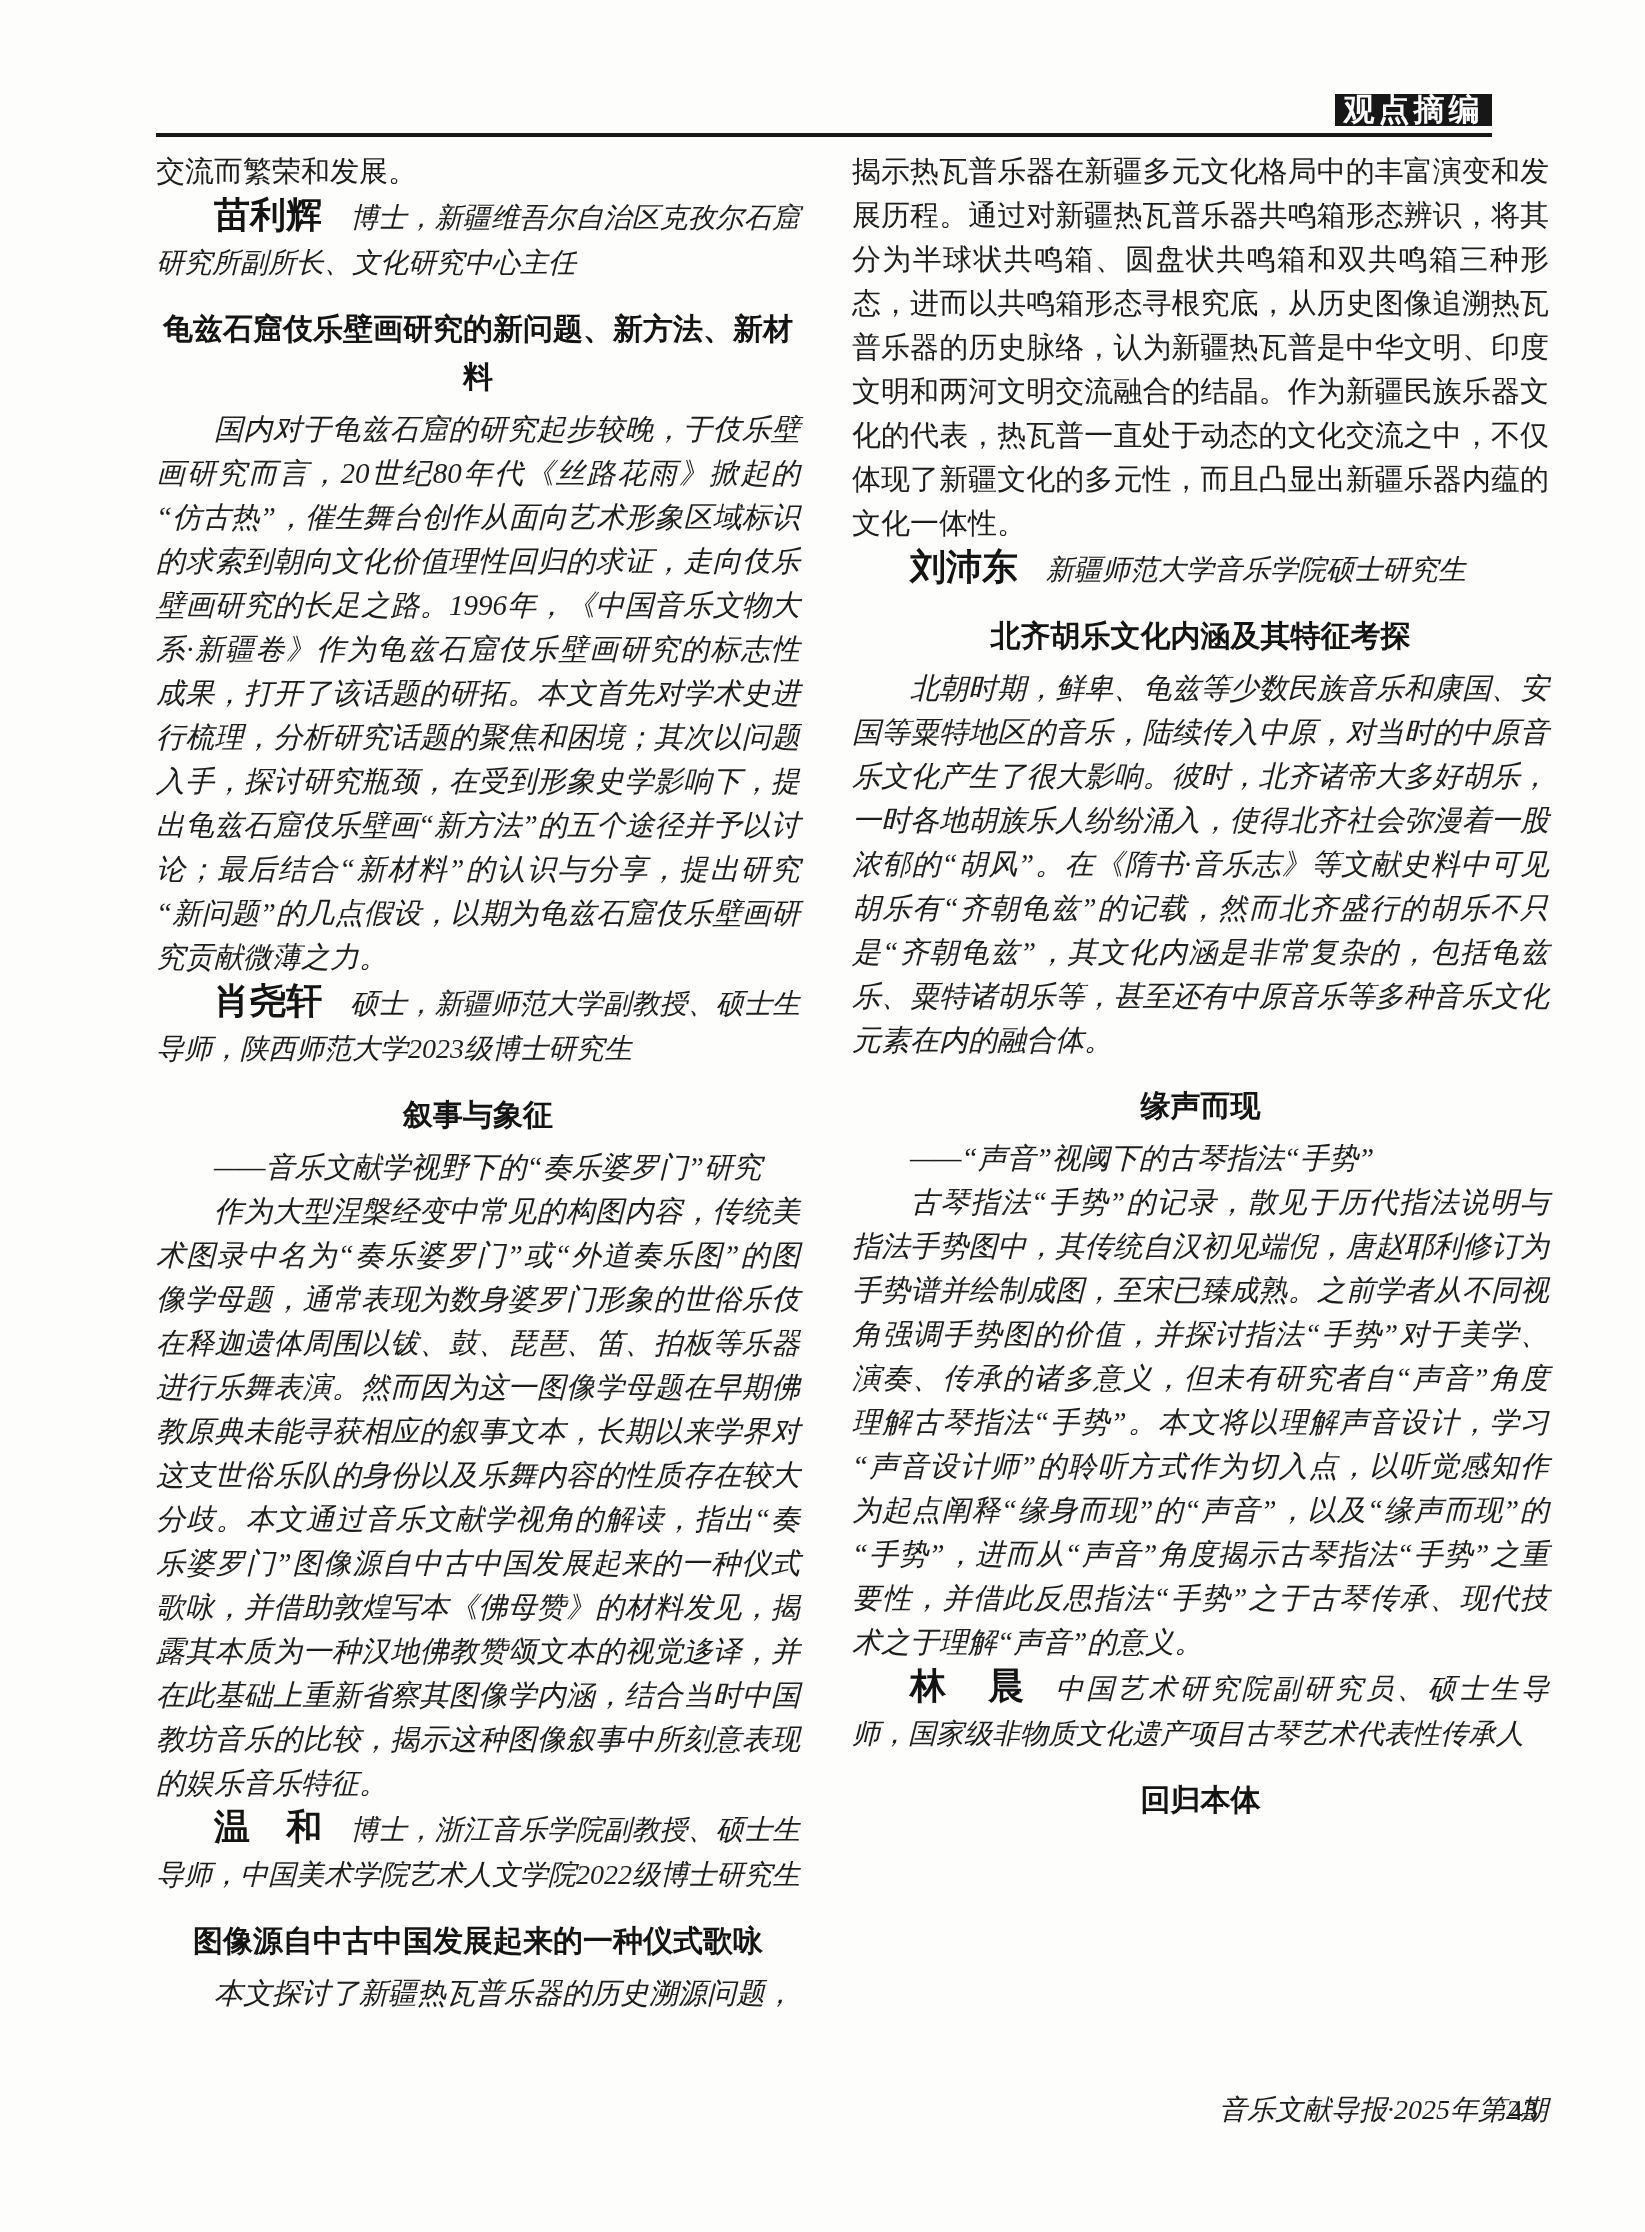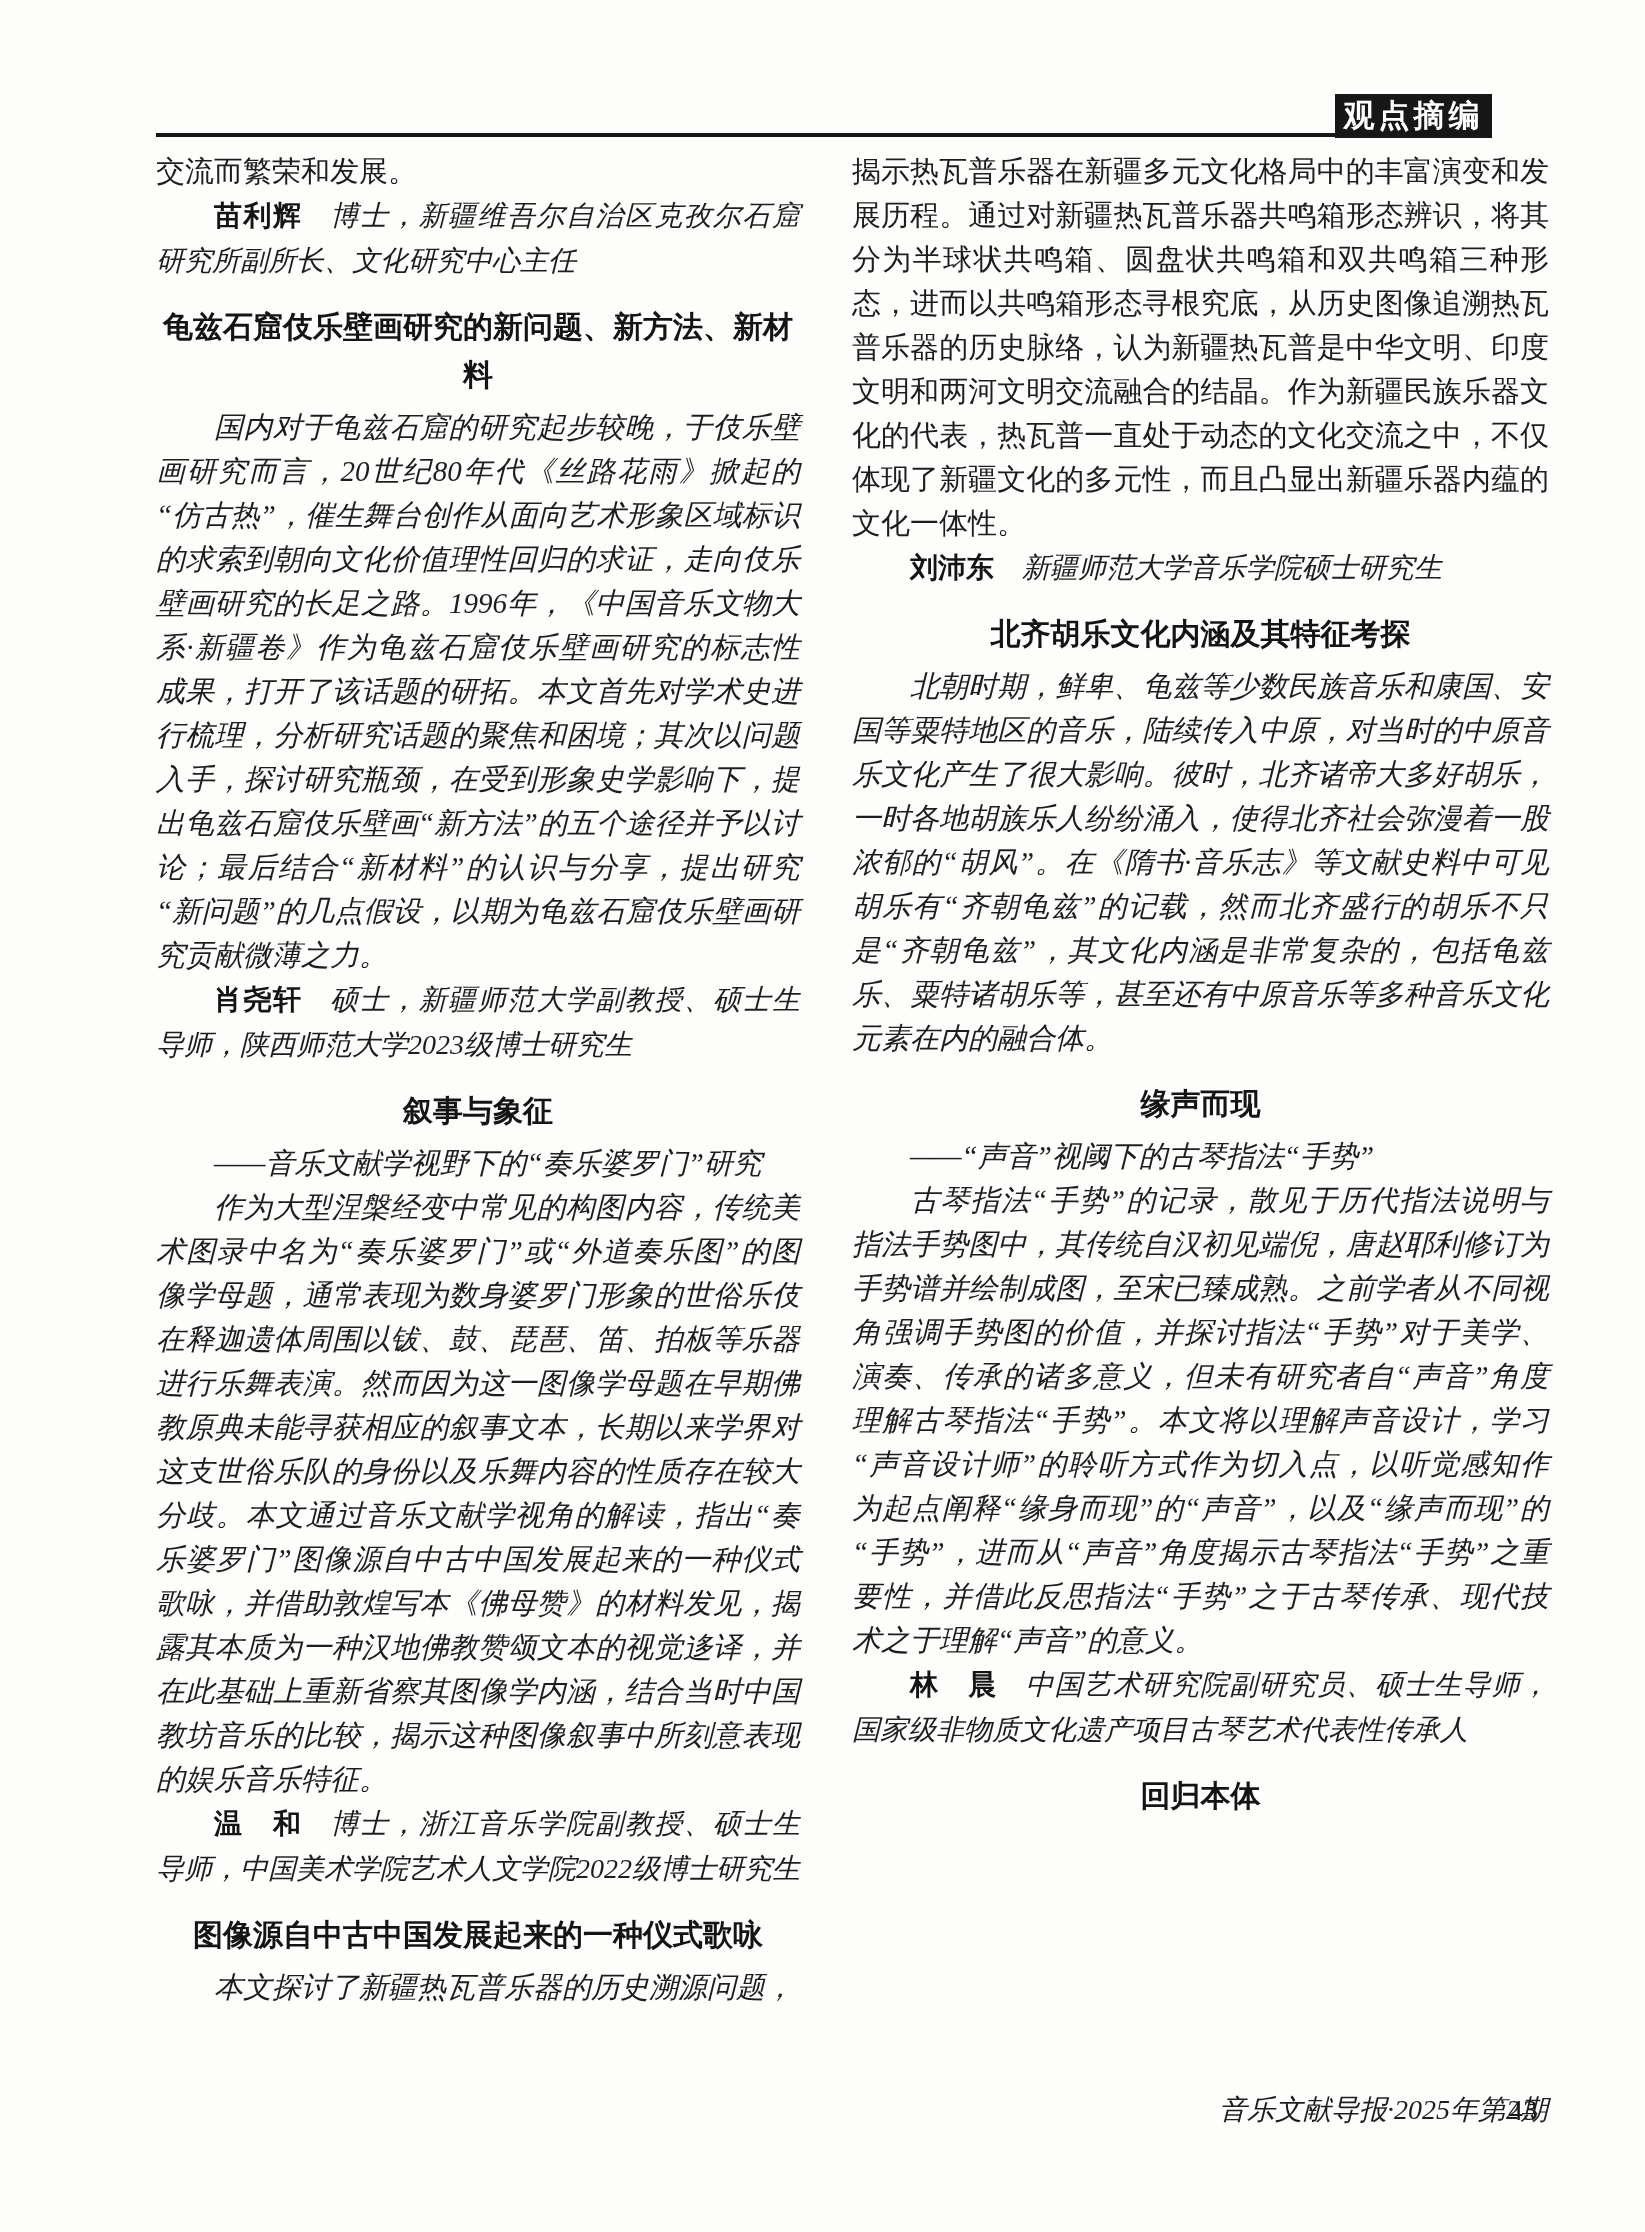--- a/index.html
+++ b/index.html
@@ -21,21 +21,21 @@
     top: 133px;
     width: 1336px;
     height: 4px;
     background: #171717;
   }
   .badge {
     position: absolute;
     left: 1335px;
     top: 94px;
     width: 157px;
-    height: 44px;
+    height: 32px;
     background: #171717;
     color: #ffffff;
     font-family: "Liberation Sans", "DejaVu Sans", sans-serif;
     font-weight: bold;
     font-size: 31px;
     letter-spacing: 4px;
     display: flex;
     align-items: center;
     justify-content: center;
   }
@@ -68,21 +68,21 @@
   }
   .subtitle {
     text-indent: 2em;
     font-style: italic;
   }
   .author-line { text-indent: 2em; }
   .author-name {
     font-family: "Liberation Sans", "DejaVu Sans", sans-serif;
     font-weight: bold;
     font-style: normal;
-    font-size: 28px;
+    font-size: 36px;
     margin-right: 28px;
     color: #141414;
   }
   .author-aff {
     font-style: italic;
     font-size: 28px;
   }
   
   .footer {
     position: absolute;

